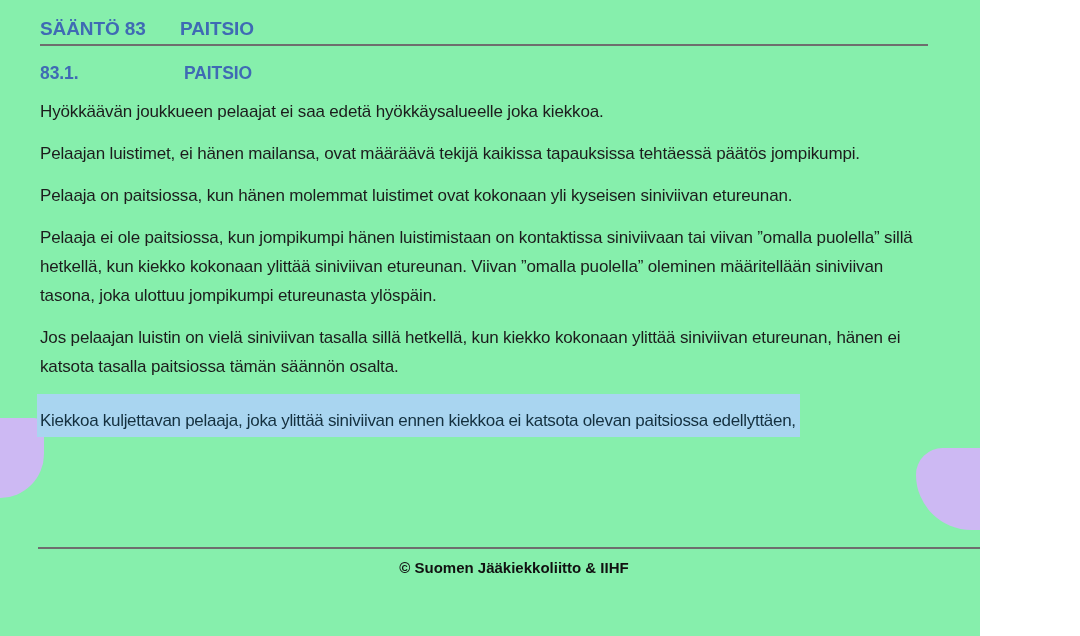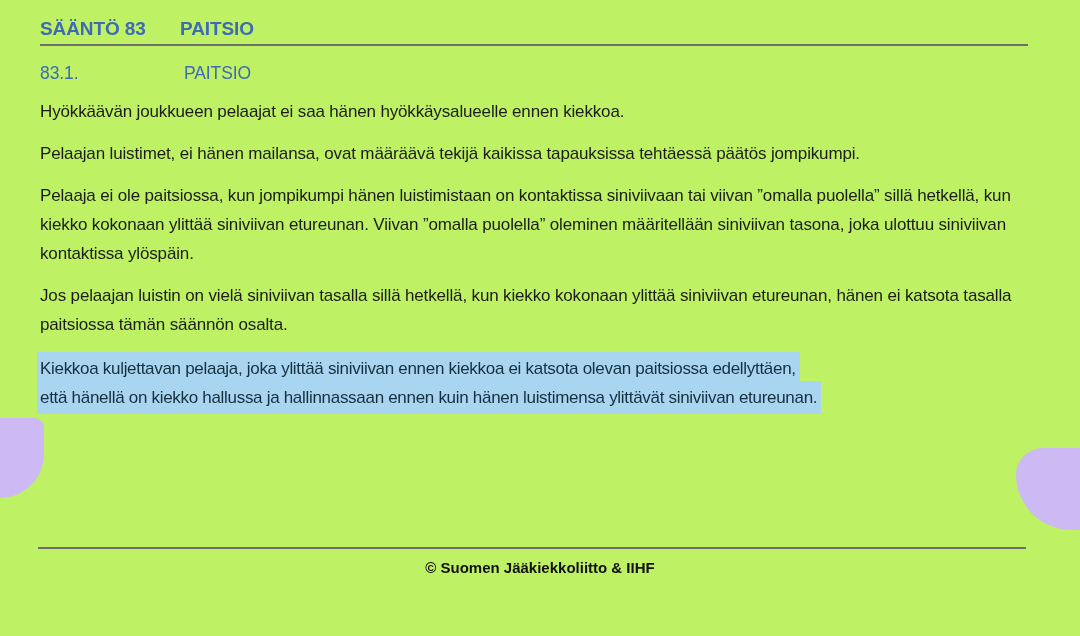--- a/index.html
+++ b/index.html
@@ -1,22 +1,22 @@
 <!DOCTYPE html>
 <html lang="fi"><head>
 <meta charset="utf-8">
 <style>
   html, body { margin: 0; padding: 0; background: #ffffff; }
   body { font-family: "Liberation Sans", sans-serif; }
 
   .page {
     position: relative;
-    width: 1080px;
+    width: 980px;
     height: 636px;
-    background: #bef264;
+    background: #86efac;
     overflow: hidden;
   }
 
   .content {
     position: relative;
     z-index: 1;
     padding: 16px 40px 0 40px;
   }
 
   
@@ -29,21 +29,21 @@
     padding-bottom: 3px;
     margin-right: 12px;
     letter-spacing: -0.1px;
   }
   .doc-title .col-num { display: inline-block; width: 140px; }
 
   
   .section-heading {
     margin-top: 17px;
     color: #3f6ab4;
-    font-weight: normal;
+    font-weight: bold;
     font-size: 17.5px;
     line-height: 21px;
     letter-spacing: -0.1px;
   }
   .section-heading .col-num { display: inline-block; width: 144px; }
 
   p.body {
     font-size: 17px;
     line-height: 29px;
     margin: 13px 0 0 0;
@@ -55,21 +55,21 @@
   
   .hl-para {
     margin-top: 13px;
     font-size: 17px;
     color: #14303f;
   }
   .hl-line { line-height: 29px; height: 29px; }
   .hl-line .hl {
     background: #a9d5f0;
     display: inline-block;
-    padding: 2px 4px 2px 3px;
+    padding: 12px 4px 2px 3px;
     margin-left: -3px;
     white-space: nowrap;
     letter-spacing: -0.3px;
   }
 
   
   .blob { position: absolute; background: #cdb9f3; z-index: 0; }
   .blob-left  { left: 0;  top: 418px; width: 44px; height: 80px; border-radius: 0 10px 46px 0; }
   .blob-right { right: 0; top: 448px; width: 64px; height: 82px; border-radius: 28px 0 0 58px; }
 
@@ -86,51 +86,50 @@
   .footer-text {
     position: absolute;
     left: 0;
     top: 559px;
     width: 100%;
     text-align: center;
     font-weight: bold;
     font-size: 15px;
     color: #111111;
     z-index: 1;
+    padding-left: 24px;
   }
 </style>
 </head>
 <body>
 
 <div class="page">
 
   <span class="blob blob-left"></span>
   <span class="blob blob-right"></span>
 
   <div class="content">
 
     <div class="doc-title">
       <span class="col-num">SÄÄNTÖ 83</span><span>PAITSIO</span>
     </div>
 
     <div class="section-heading">
       <span class="col-num">83.1.</span><span>PAITSIO</span>
     </div>
 
-    <p class="body">Hyökkäävän joukkueen pelaajat ei saa hänen hyökkäysalueelle ennen kiekkoa.</p>
+    <p class="body">Hyökkäävän joukkueen pelaajat ei saa edetä hyökkäysalueelle joka kiekkoa.</p>
     <p class="body">Pelaajan luistimet, ei hänen mailansa, ovat määräävä tekijä kaikissa tapauksissa tehtäessä päätös jompikumpi.</p>
-    <p class="body">Pelaaja ei ole paitsiossa, kun jompikumpi hänen luistimistaan on kontaktissa siniviivaan tai viivan ”omalla puolella” sillä hetkellä, kun kiekko kokonaan ylittää siniviivan etureunan. Viivan ”omalla puolella” oleminen määritellään siniviivan tasona, joka ulottuu siniviivan kontaktissa ylöspäin.</p>
+    <p class="body">Pelaaja on paitsiossa, kun hänen molemmat luistimet ovat kokonaan yli kyseisen siniviivan etureunan.</p>
+    <p class="body">Pelaaja ei ole paitsiossa, kun jompikumpi hänen luistimistaan on kontaktissa siniviivaan tai viivan ”omalla puolella” sillä hetkellä, kun kiekko kokonaan ylittää siniviivan etureunan. Viivan ”omalla puolella” oleminen määritellään siniviivan tasona, joka ulottuu jompikumpi etureunasta ylöspäin.</p>
     <p class="body">Jos pelaajan luistin on vielä siniviivan tasalla sillä hetkellä, kun kiekko kokonaan ylittää siniviivan etureunan, hänen ei katsota tasalla paitsiossa tämän säännön osalta.</p>
 
     <div class="hl-para">
       <div class="hl-line">
         <span class="hl">Kiekkoa kuljettavan pelaaja, joka ylittää siniviivan ennen kiekkoa ei katsota olevan paitsiossa edellyttäen,</span>
-      </div>
-      <div class="hl-line">
-        <span class="hl">että hänellä on kiekko hallussa ja hallinnassaan ennen kuin hänen luistimensa ylittävät siniviivan etureunan.</span>
       </div>
     </div>
 
   </div>
 
   <div class="footer-rule"></div>
   <div class="footer-text">© Suomen Jääkiekkoliitto &amp; IIHF</div>
 
 </div>
 

